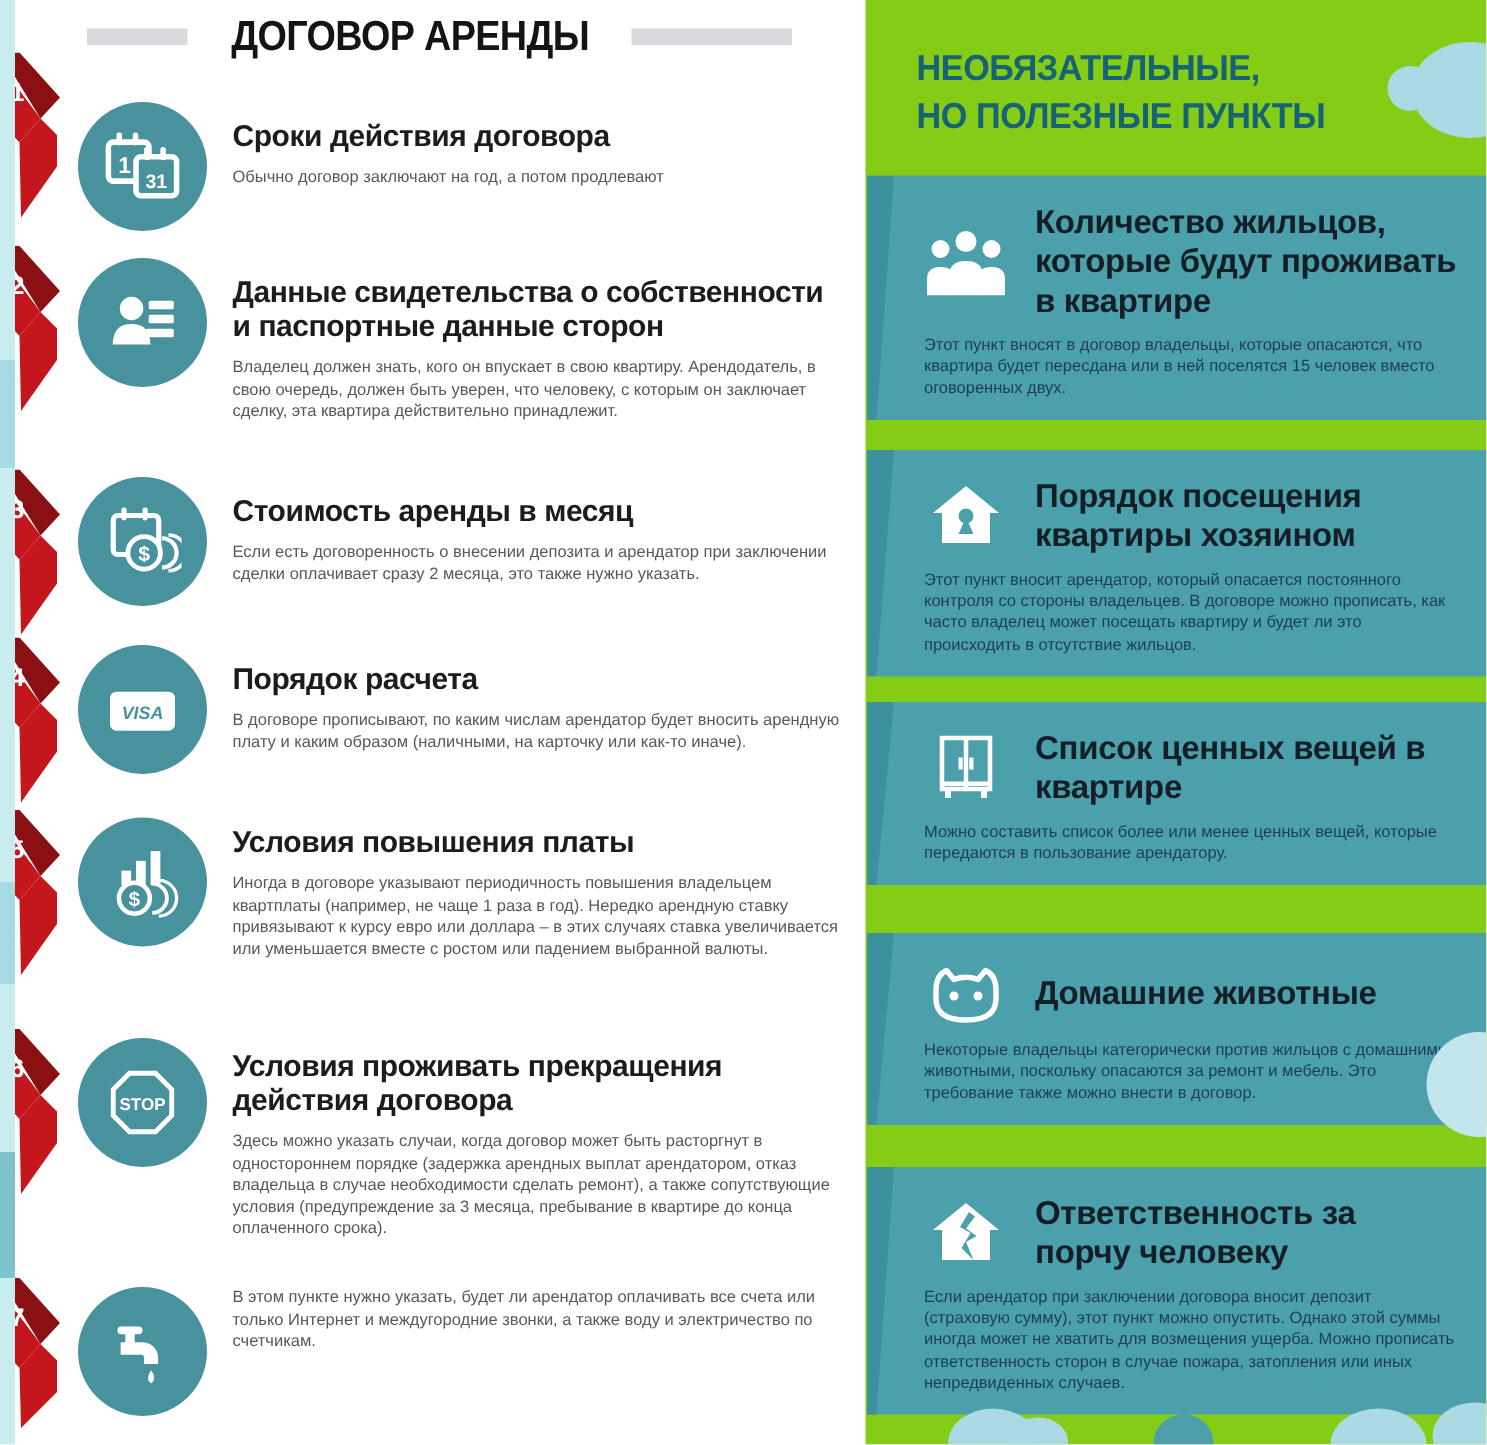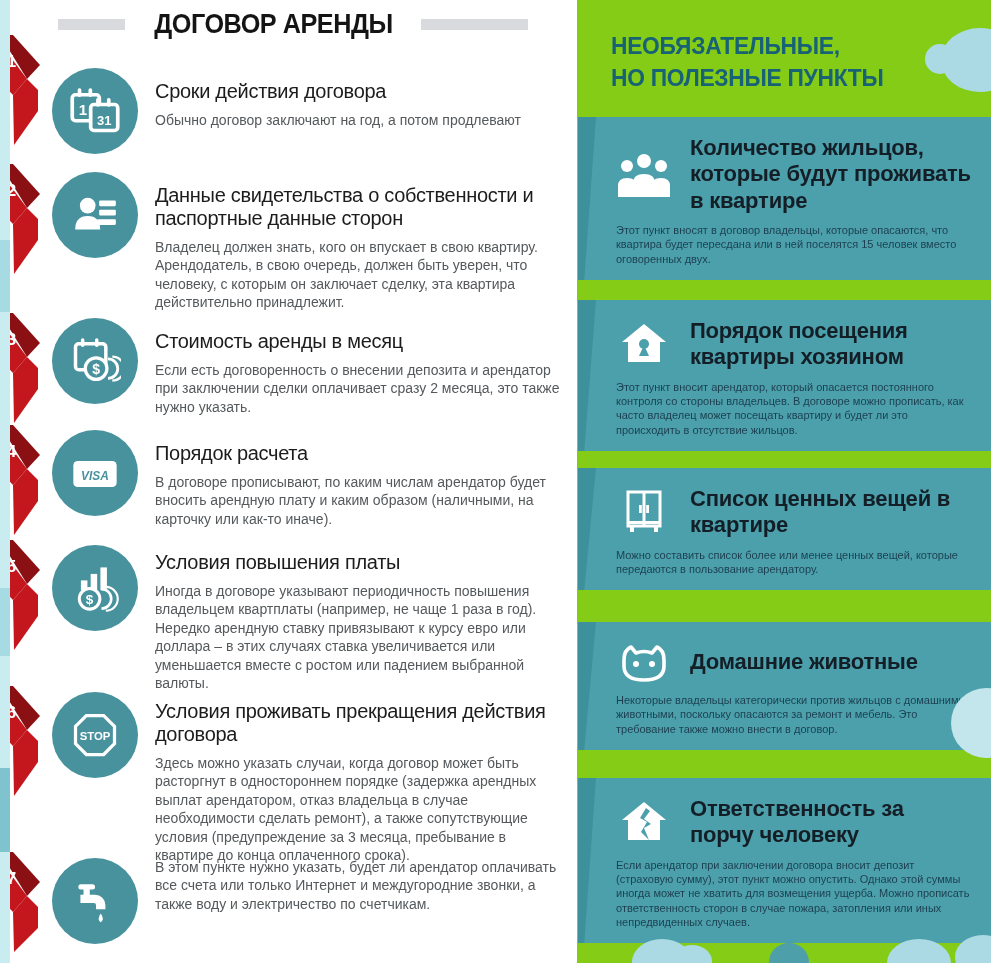--- a/index.html
+++ b/index.html
@@ -17,23 +17,23 @@
   .title-row{position:absolute;top:8px;left:58px;width:470px;display:flex;align-items:center;gap:16px;}
   .title-bar{height:11px;background:#d9dade;flex:1;}
   .title-bar.right{flex:1.6;}
   .main-title{font-size:28px;font-weight:bold;color:#141414;letter-spacing:-.5px;white-space:nowrap;
               transform:scaleX(.9);transform-origin:center;}
 
   .item{position:absolute;left:0;width:577px;}
   .item .circle{position:absolute;left:52px;top:0;width:86px;height:86px;border-radius:50%;
                 background:#48929e;display:flex;align-items:center;justify-content:center;}
   .item .txt{position:absolute;left:155px;top:0;width:408px;}
-  .item h2{margin:12px 0 8px 0;font-size:20px;line-height:1.15;font-weight:normal;color:#1c1c1c;
+  .item h2{margin:12px 0 8px 0;font-size:20px;line-height:1.15;font-weight:bold;color:#1c1c1c;
            letter-spacing:-.3px;}
-  .item p{margin:0;font-size:14px;line-height:1.32;color:#55595c;}
+  .item p{margin:0;font-size:11px;line-height:1.32;color:#55595c;}
 
   .ribbon{position:absolute;left:0;width:40px;height:118px;}
   .ribbon .num{position:absolute;left:3px;top:17px;width:17px;text-align:center;
                font-size:17px;font-weight:bold;color:#fff;}
 
   
   .right-col{position:absolute;left:577px;top:0;width:414px;height:963px;background:#84cc16;overflow:hidden;}
   .cloud{position:absolute;border-radius:50%;background:#abdae4;}
   .cloud.teal{background:#4d9fa9;}
   .right-header{position:absolute;top:30px;left:34px;font-size:24px;font-weight:bold;color:#176275;

